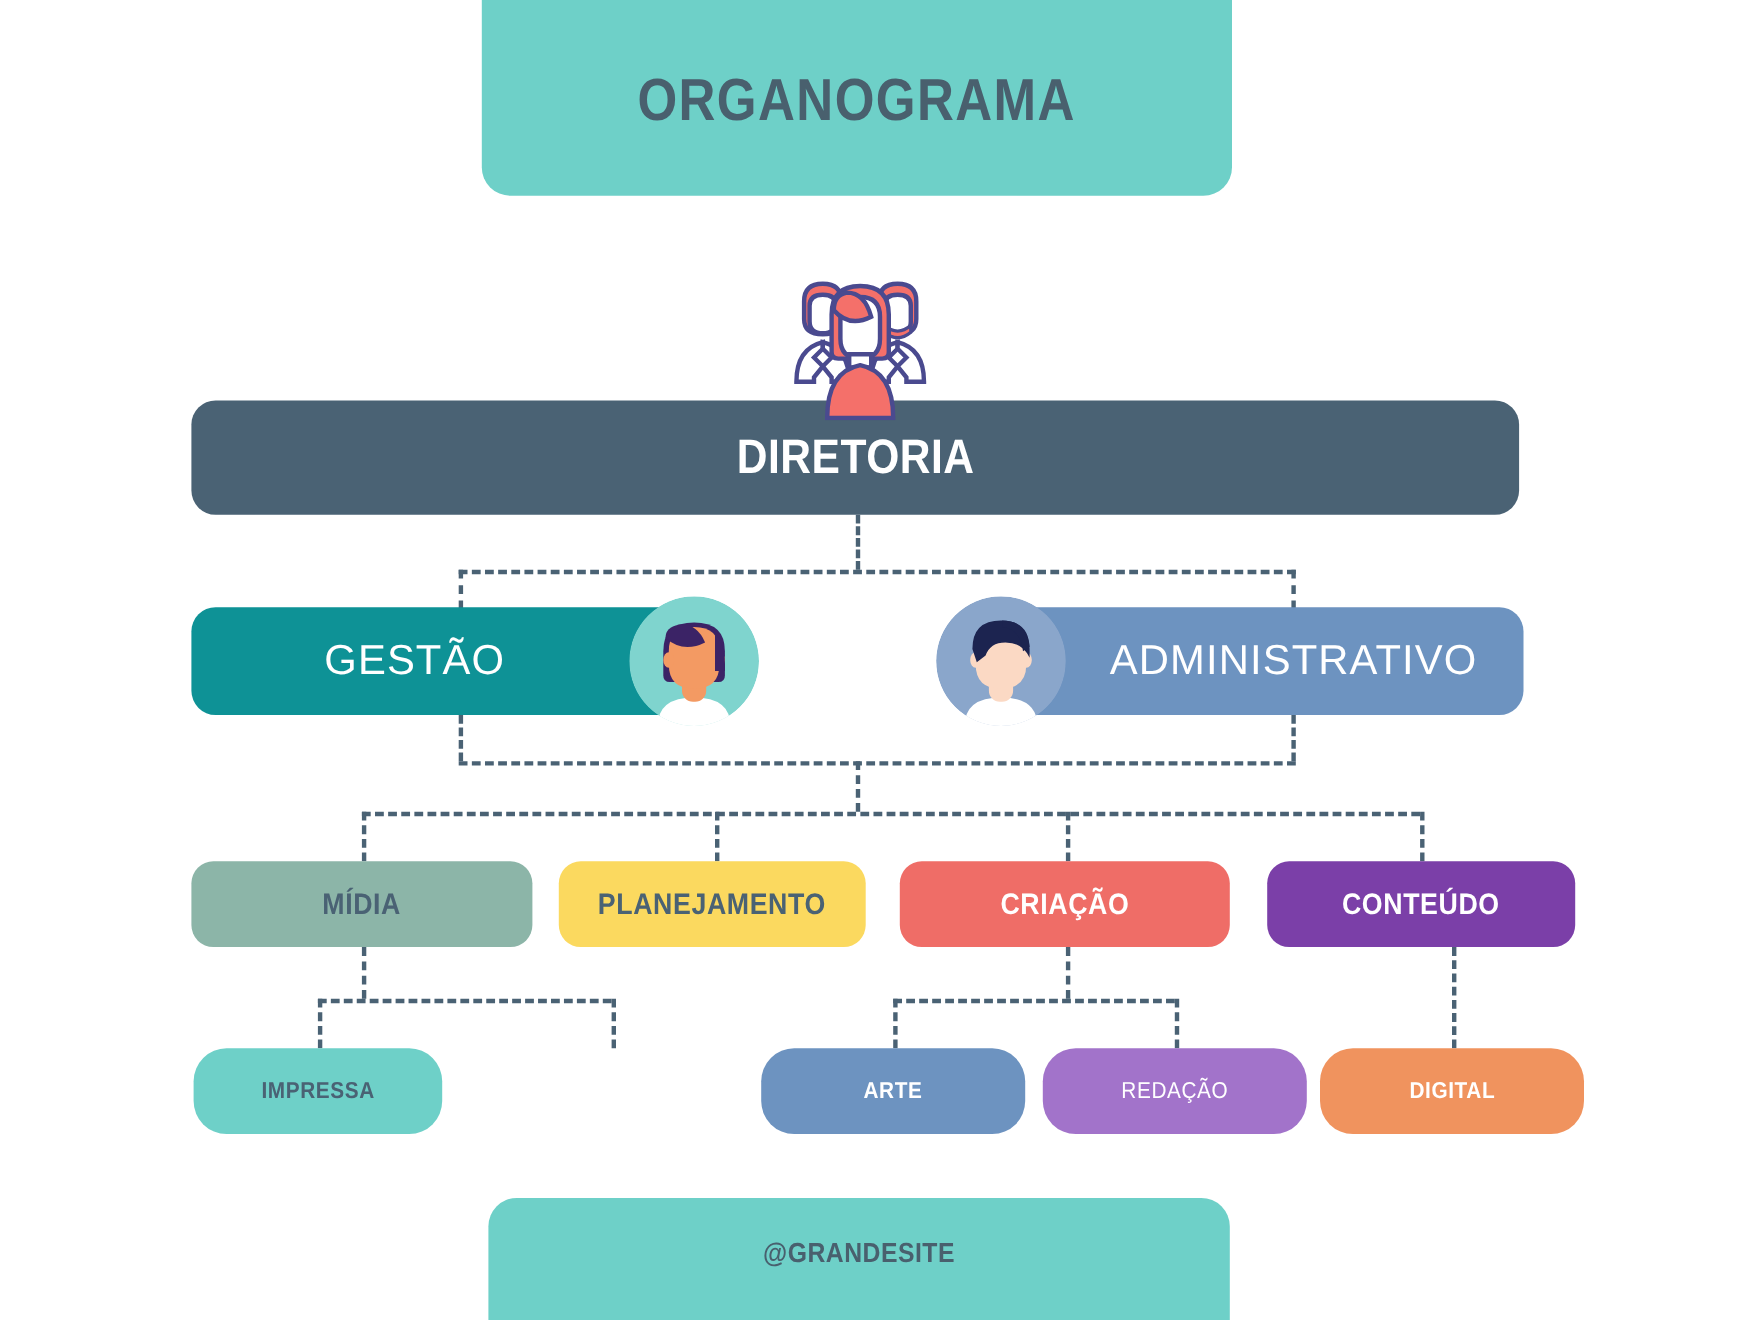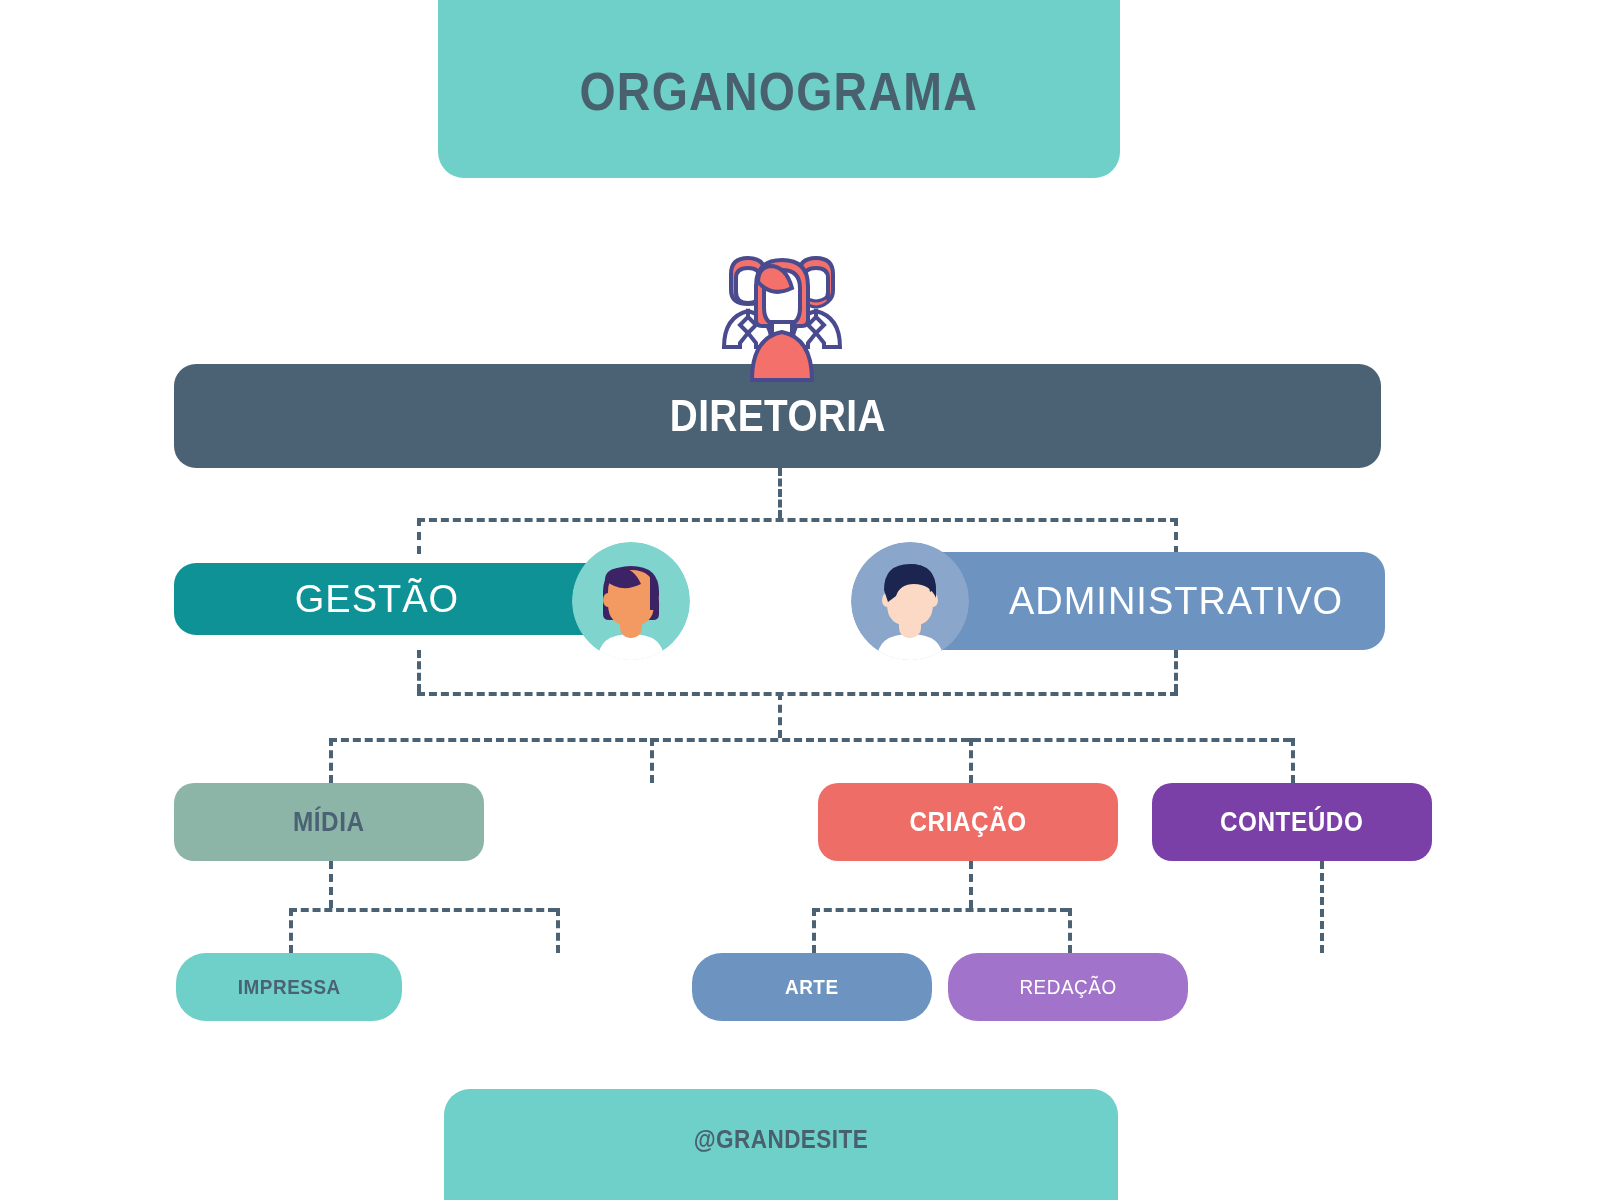--- a/index.html
+++ b/index.html
@@ -94,25 +94,24 @@
     color: #ffffff;
     letter-spacing: 0.5px;
     transform: scaleX(0.88);
   }
 
   
   .n-gestao {
     left: 174px;
     top: 552px;
     width: 468px;
-    height: 72px;
+    height: 98px;
     background: #0e9296;
     border-radius: 22px;
     z-index: 2;
-    margin-top: 11px;
   }
   .n-gestao .node-label {
     font-size: 38px;
     color: #ffffff;
     font-weight: normal;
     letter-spacing: 1px;
     margin-right: 62px;
   }
   .n-admin {
     left: 913px;
@@ -143,21 +142,21 @@
   .n-midia  { left: 174px;  width: 310px; background: #8cb5a8; align-items: center; }
   .n-midia  .node-label { color: #4a6274; }
   .n-plan   { left: 508px;  width: 279px; background: #fbd95f; }
   .n-plan   .node-label { color: #4a6274; }
   .n-criacao{ left: 818px;  width: 300px; background: #ef6d67; }
   .n-criacao .node-label { color: #ffffff; }
   .n-conteudo{ left: 1152px; width: 280px; background: #7b3fa8; }
   .n-conteudo .node-label { color: #ffffff; }
 
   
-  .tier4 { top: 953px; height: 68px; border-radius: 30px; }
+  .tier4 { top: 953px; height: 78px; border-radius: 30px; }
   .tier4 .node-label {
     font-size: 21px;
     font-weight: bold;
     letter-spacing: 0.6px;
     transform: scaleX(0.9);
   }
   .n-impressa { left: 176px; width: 226px; background: #6ed0c8; }
   .n-impressa .node-label { color: #4a6274; }
   .n-online   { left: 436px; width: 240px; background: #0e9296; }
   .n-online   .node-label { color: #ffffff; }
@@ -286,20 +285,23 @@
 
   <div class="hline" style="left:329px; top:738px; width:962px;"></div>
   <div class="vline" style="left:329px; top:738px; height:45px;"></div>
   <div class="vline" style="left:650px; top:738px; height:45px;"></div>
   <div class="vline" style="left:969px; top:738px; height:45px;"></div>
   <div class="vline" style="left:1291px; top:738px; height:45px;"></div>
 
   <div class="node tier3 n-midia">
     <span class="node-label">MÍDIA</span>
   </div>
+  <div class="node tier3 n-plan">
+    <span class="node-label">PLANEJAMENTO</span>
+  </div>
   <div class="node tier3 n-criacao">
     <span class="node-label">CRIAÇÃO</span>
   </div>
   <div class="node tier3 n-conteudo">
     <span class="node-label">CONTEÚDO</span>
   </div>
 
   <div class="vline" style="left:329px; top:861px; height:47px;"></div>
   <div class="hline" style="left:289px; top:908px; width:267px;"></div>
   <div class="vline" style="left:289px; top:908px; height:45px;"></div>
@@ -314,18 +316,21 @@
 
   <div class="node tier4 n-impressa">
     <span class="node-label">IMPRESSA</span>
   </div>
   <div class="node tier4 n-arte">
     <span class="node-label">ARTE</span>
   </div>
   <div class="node tier4 n-redacao">
     <span class="node-label">REDAÇÃO</span>
   </div>
+  <div class="node tier4 n-digital">
+    <span class="node-label">DIGITAL</span>
+  </div>
 
   <div class="footer-banner">
     <div class="footer-text">@GRANDESITE</div>
   </div>
 
 </div>
 
 </body></html>

